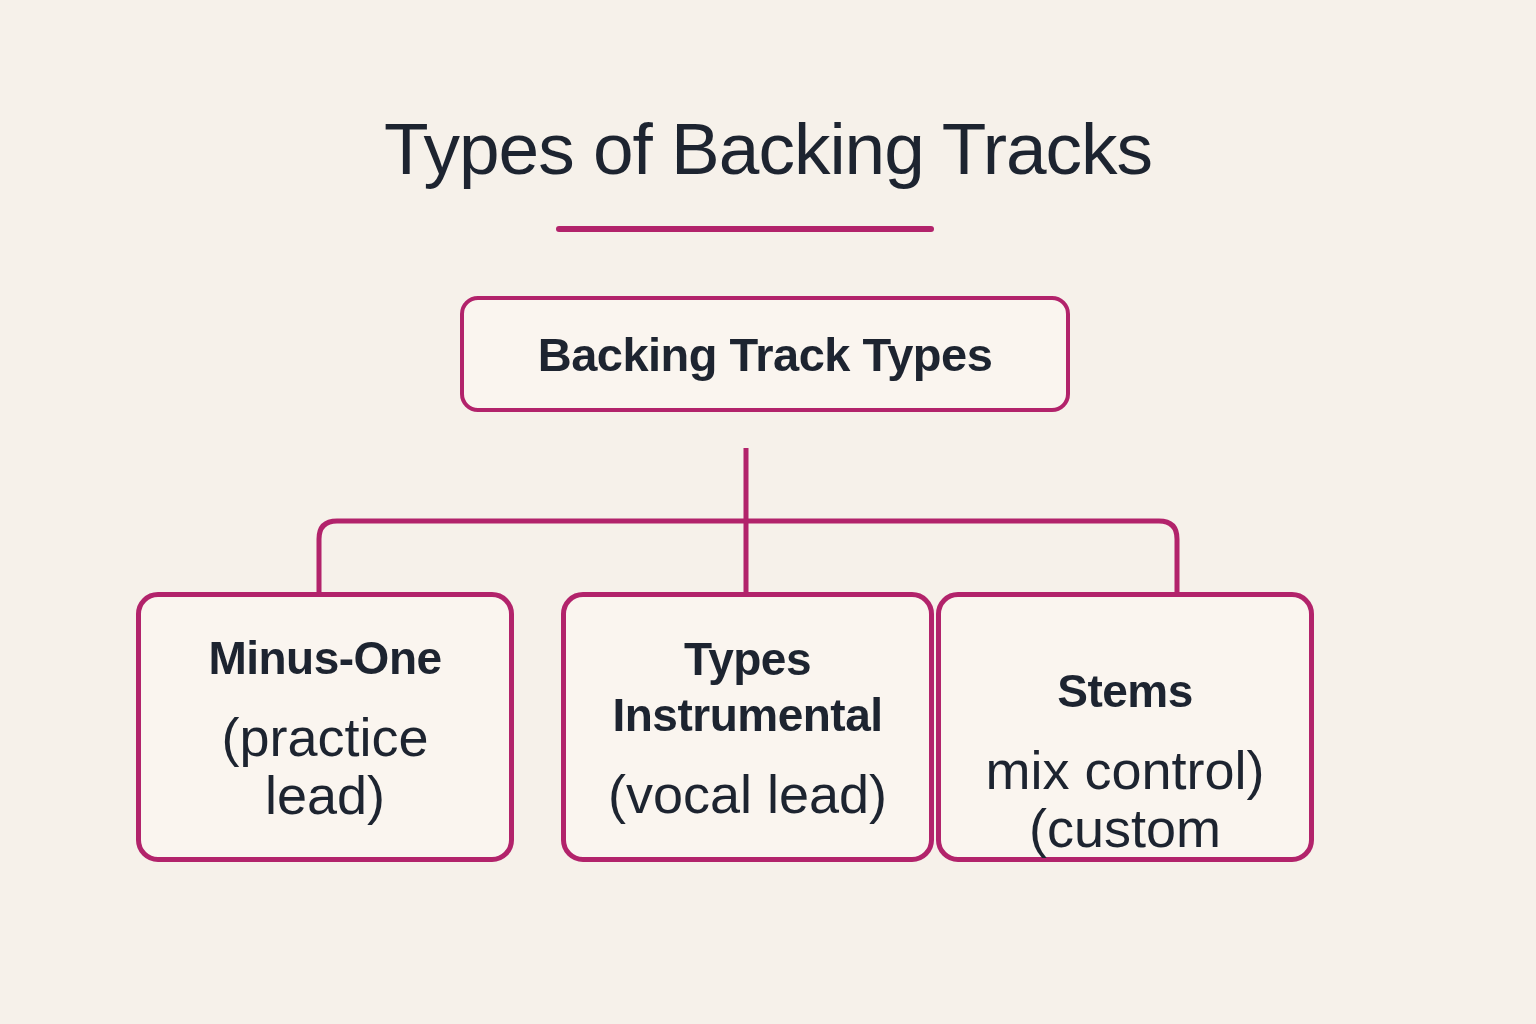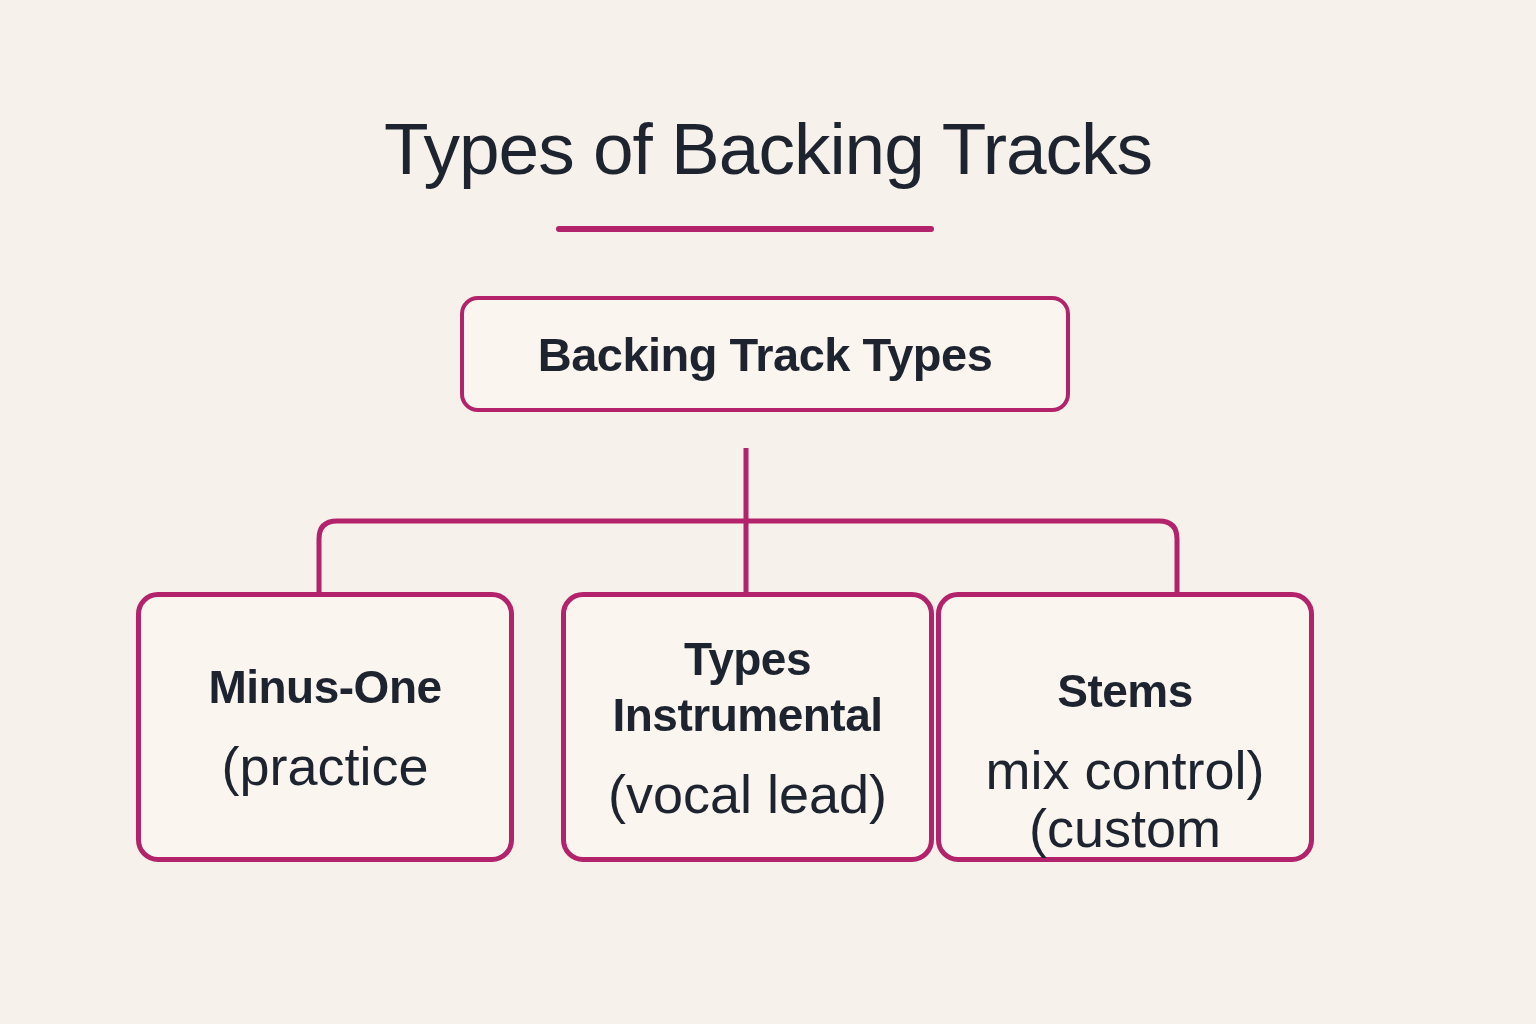--- a/index.html
+++ b/index.html
@@ -84,20 +84,21 @@
   <div class="node root">
     <span class="root-label">Backing Track Types</span>
   </div>
 
   <div class="node child child-1">
     <div class="node-title">
       <span>Minus-One</span>
     </div>
     <div class="node-subtitle">
       <span>(practice</span>
+      <span>lead)</span>
     </div>
   </div>
 
   <div class="node child child-2">
     <div class="node-title">
       <span>Types</span>
       <span>Instrumental</span>
     </div>
     <div class="node-subtitle">
       <span>(vocal lead)</span>

